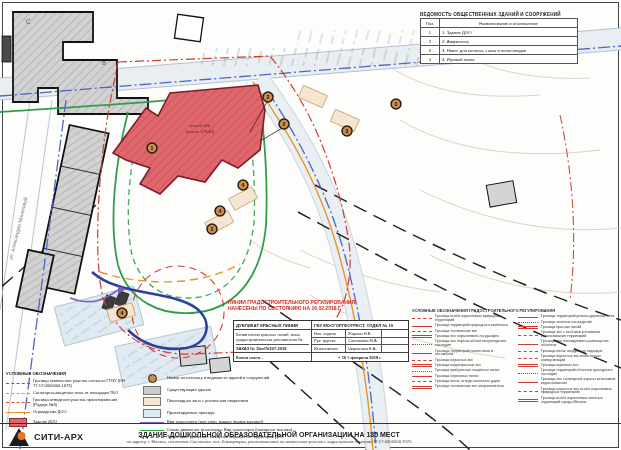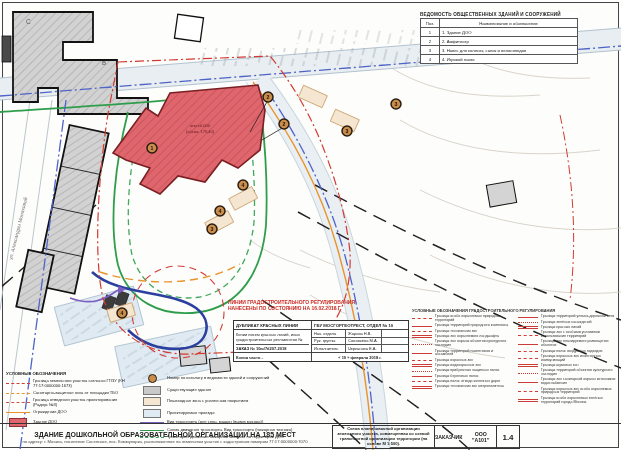--- a/index.html
+++ b/index.html
@@ -557,27 +557,26 @@
               <span class="line r-db"></span>
             </span>
             <span>Границы особо охраняемых зелёных территорий города Москвы</span>
           </div>
       </div>
     </div>
   </div>
 
   <div class="abs footrule"></div>
   <div class="abs footer">
+    <div class="logo">
+      <svg width="22" height="20" viewBox="0 0 22 20">
+        <polygon points="1,19 11,1 21,19" fill="#1a1a1a"></polygon>
+        <circle cx="13.5" cy="9" r="4" fill="#e8781e"></circle>
+      </svg>
+      <span class="lt">СИТИ-АРХ</span>
+    </div>
     <div class="ftitle">
       <div class="t1">ЗДАНИЕ ДОШКОЛЬНОЙ ОБРАЗОВАТЕЛЬНОЙ ОРГАНИЗАЦИИ НА 185 МЕСТ</div>
       <div class="t2">по адресу: г. Москва, поселение Сосенское, пос. Коммунарка, расположенное на земельном участке с кадастровым номером 77:17:0000000:7070</div>
     </div>
-    <div class="fboxes">
-      <div class="bx scheme">Схема планировочной организации земельного участка, совмещенная со схемой транспортной организации территории (на основе М 1:500).</div>
-      <div class="bx cust">
-        <span>ЗАКАЗЧИК</span>&nbsp;&nbsp;
-        <span>ООО "А101"</span>
-      </div>
-      <div class="bx num">1.4</div>
-    </div>
   </div>
 
 </div>
 
 </body></html>

